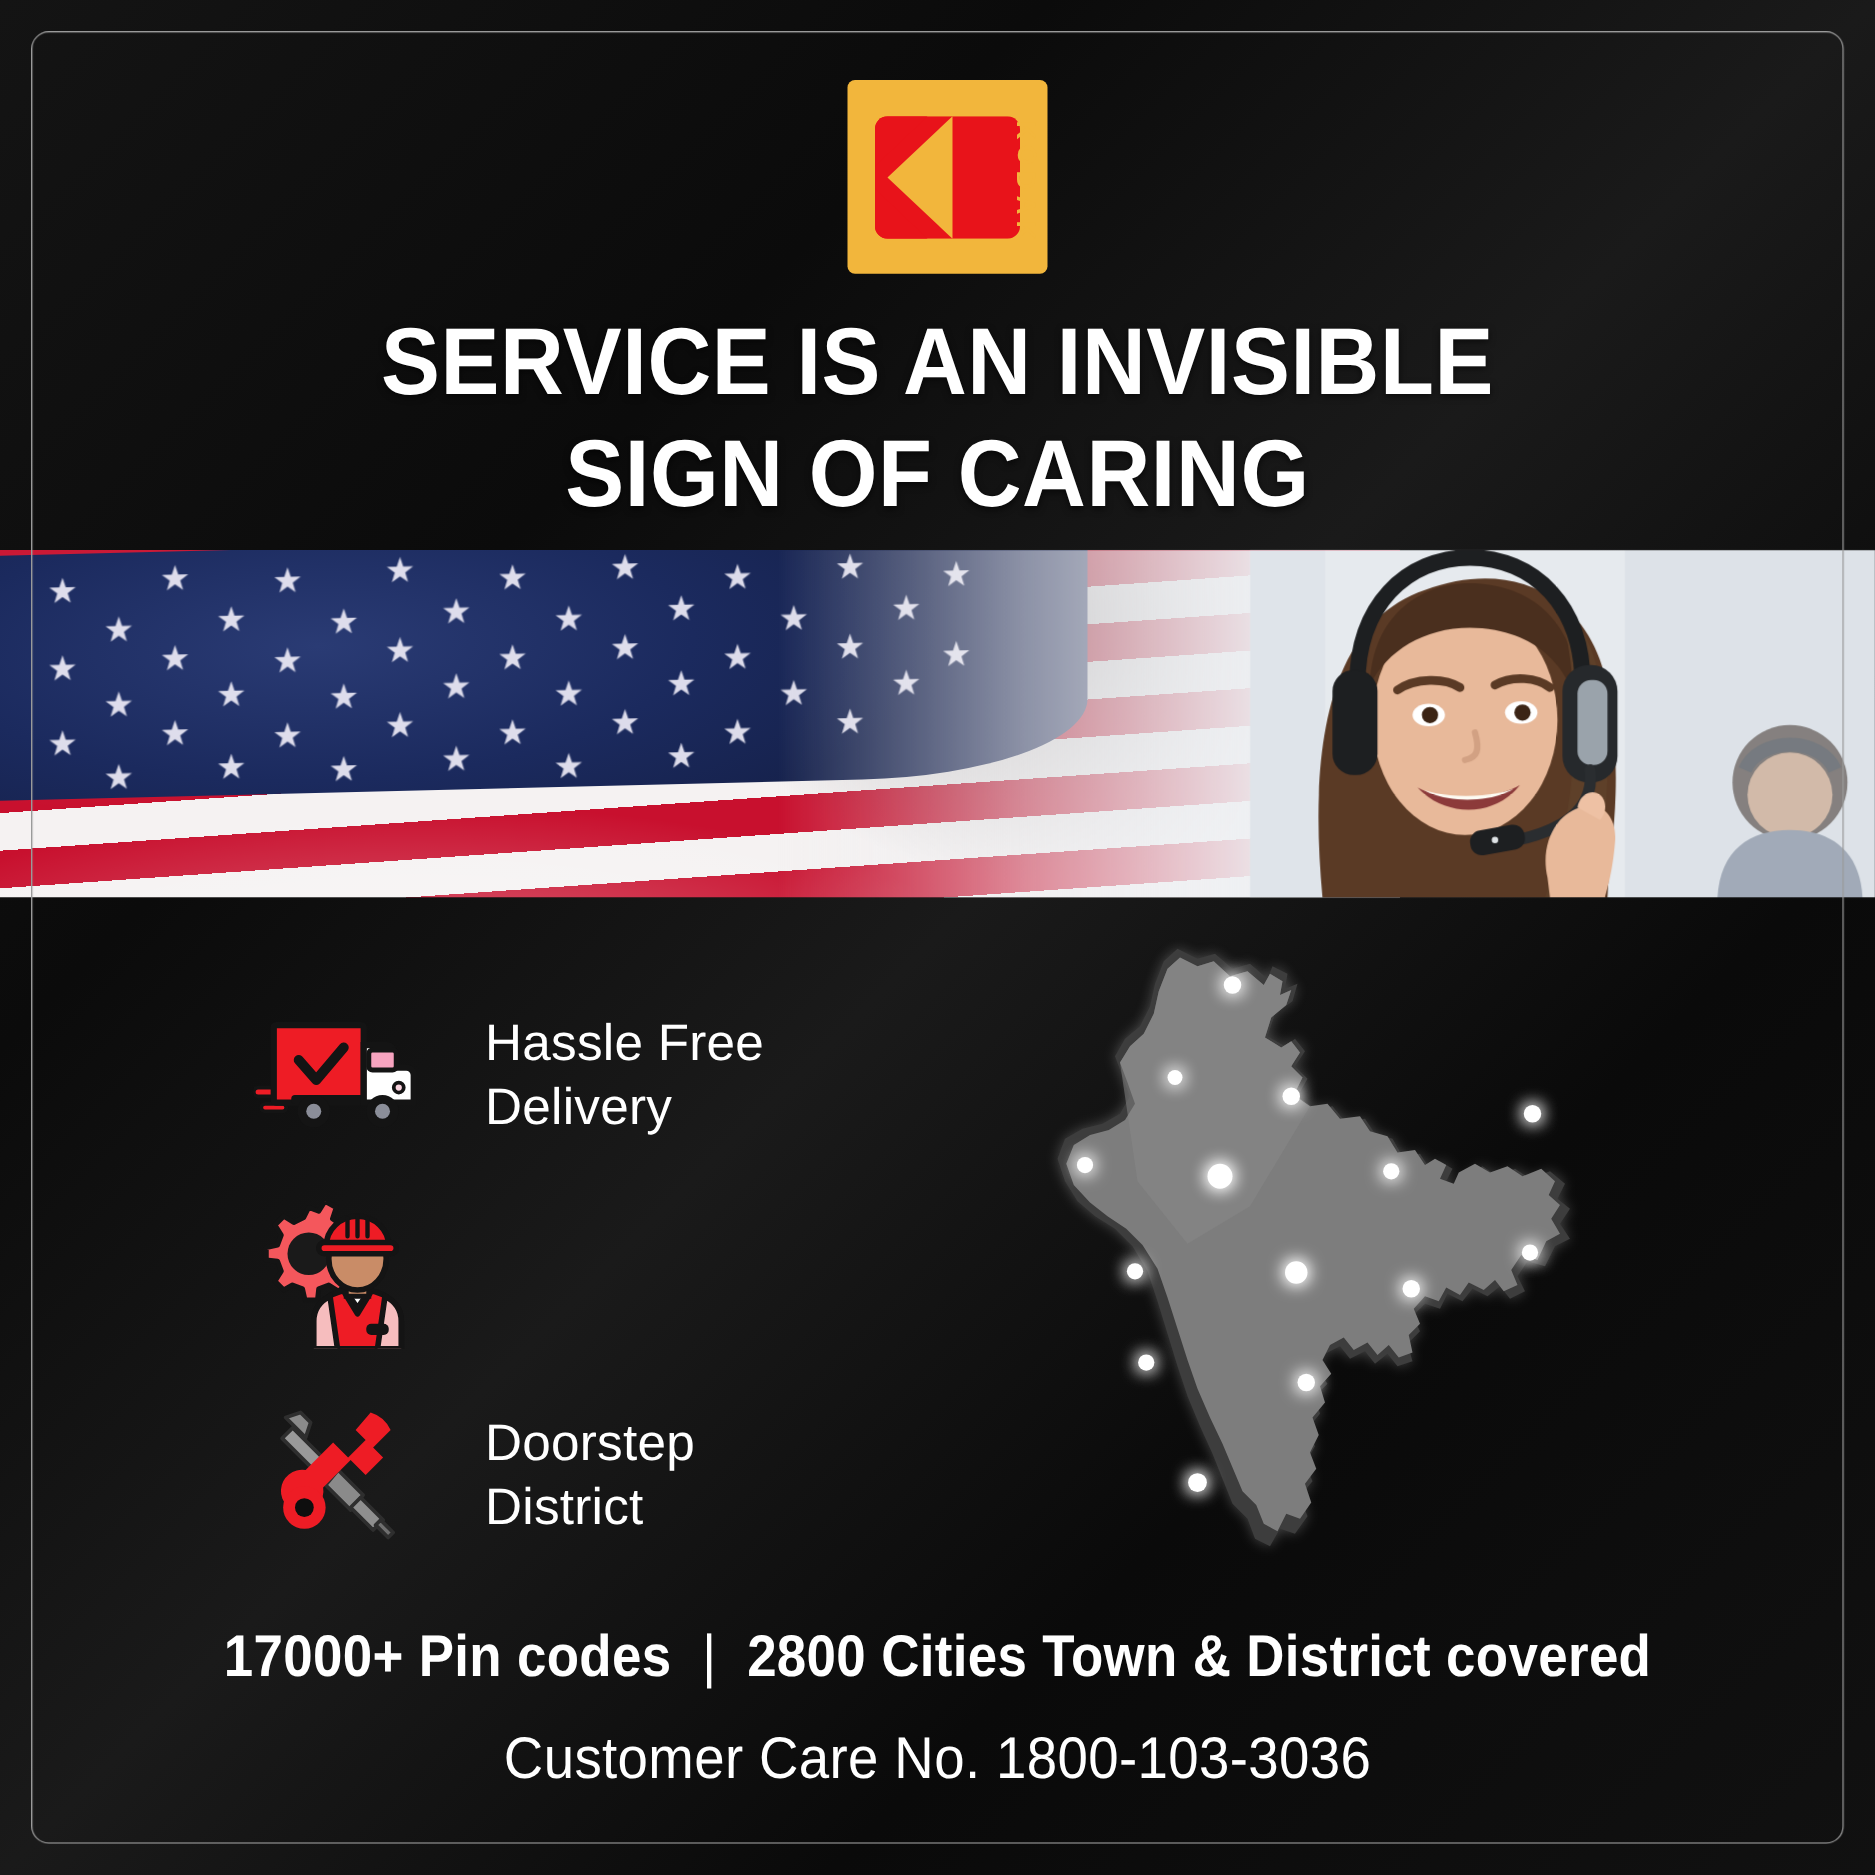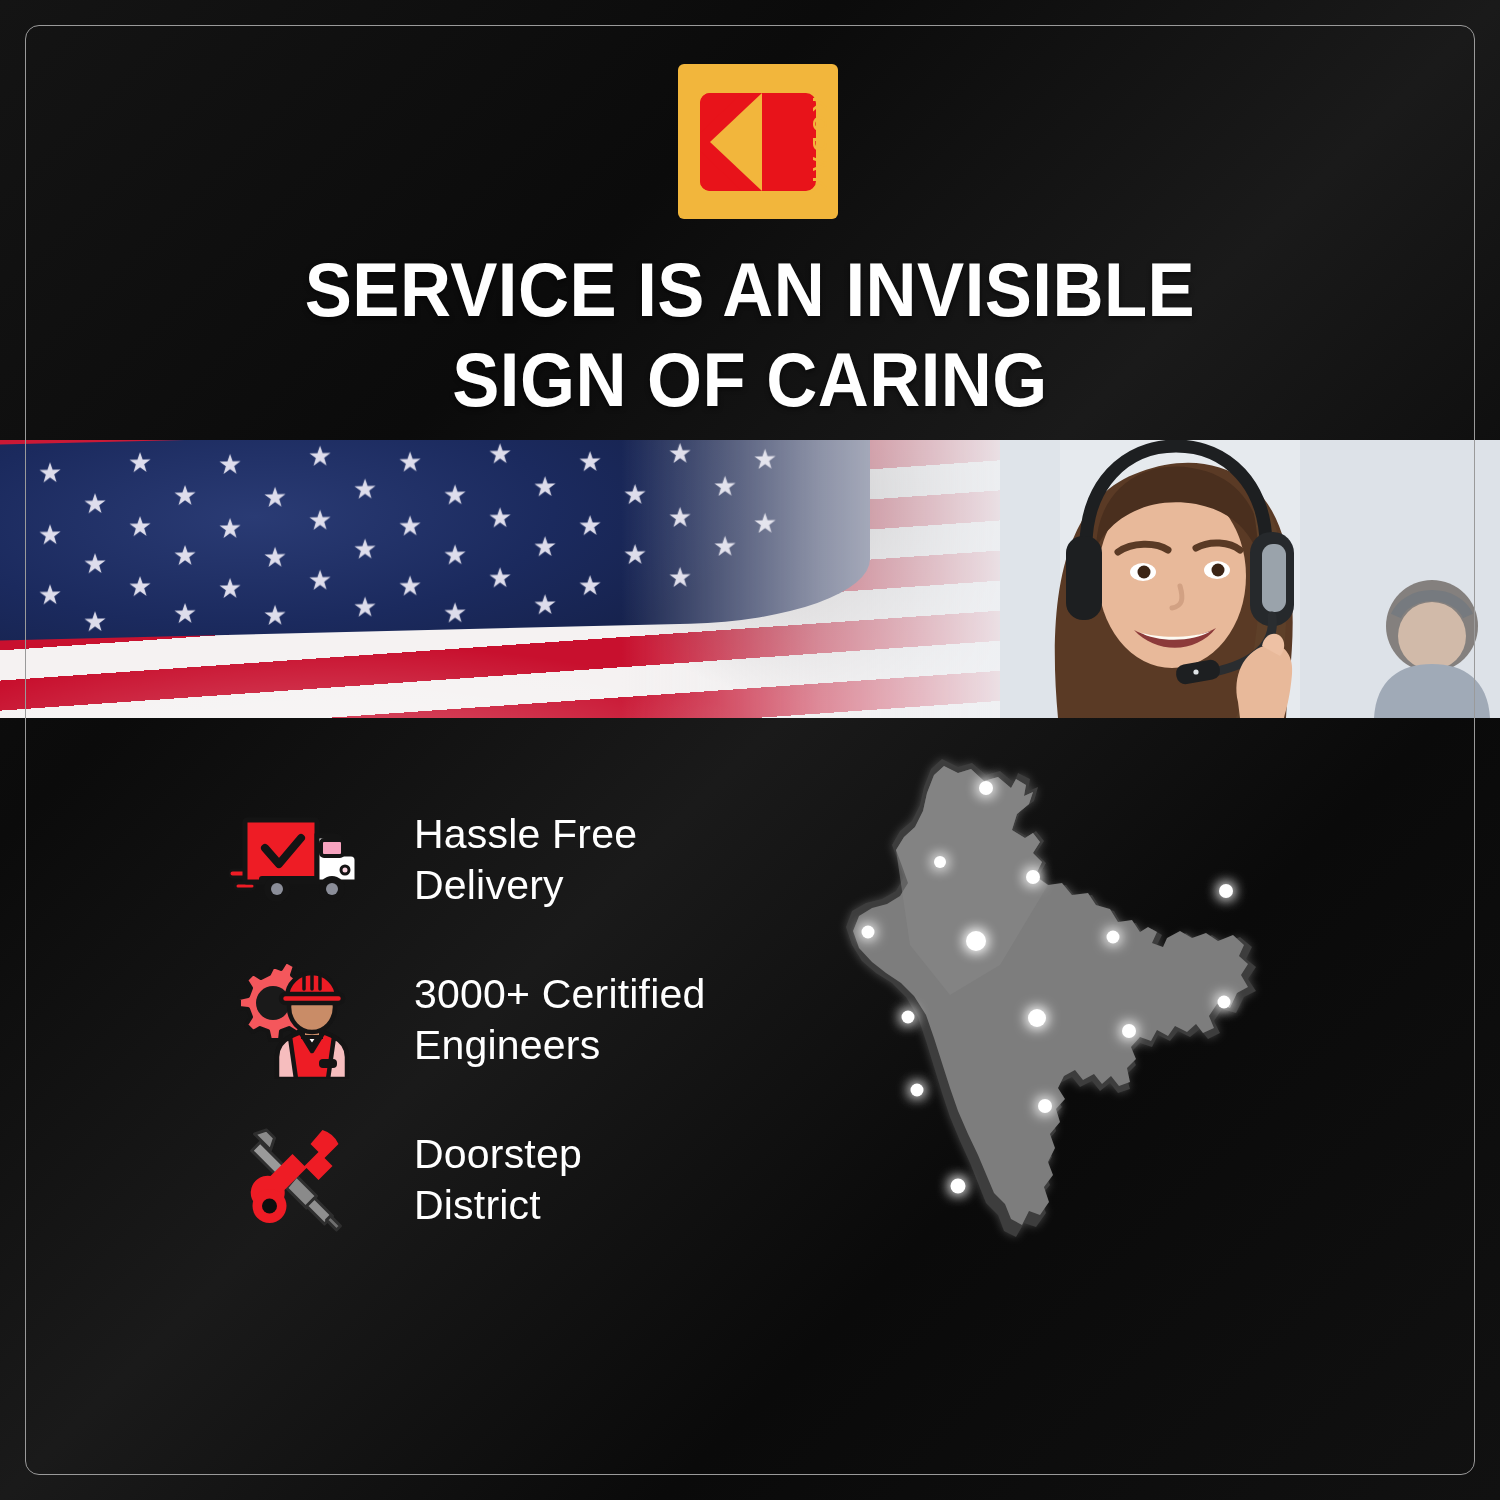--- a/index.html
+++ b/index.html
@@ -137,21 +137,21 @@
     left: 1000px; top: 0;
     width: 500px; height: 278px;
     background: linear-gradient(120deg, #e9ecf0 0%, #dfe3e8 45%, #cfd5dc 100%);
     overflow: hidden;
   }
   .agent svg { position: absolute; left: 0; top: 0; }
 
   
   .features {
     position: absolute;
-    left: 229px; top: 780px;
+    left: 203px; top: 780px;
     width: 520px;
     z-index: 12;
   }
   .feature {
     display: flex;
     align-items: center;
     height: 160px;
   }
   .feature .icon {
     width: 135px;
@@ -405,22 +405,20 @@
           <rect x="90" y="98" width="18" height="9" rx="4" fill="#141414"></rect>
 
           <rect x="74" y="56" width="18" height="20" fill="#c98c67" stroke="#141414" stroke-width="4"></rect>
           <ellipse cx="83" cy="46" rx="23" ry="25" fill="#c98c67" stroke="#141414" stroke-width="4.5"></ellipse>
 
           <path d="M58,36 a25,24 0 0 1 50,0 Z" fill="#ee1c25" stroke="#141414" stroke-width="4.5"></path>
           <rect x="52" y="33" width="62" height="9" rx="4.5" fill="#ee1c25" stroke="#141414" stroke-width="4.5"></rect>
           <path d="M75,14 v14 M83,12 v16 M91,14 v14" stroke="#141414" stroke-width="3.5" stroke-linecap="round"></path>
         </svg>
       </div>
-      <div class="label">3000+ Ceritified
-Engineers</div>
     </div>
 
     <div class="feature">
       <div class="icon">
         <svg width="135" height="112" viewBox="0 0 112 112">
 
           <g stroke="#2e2e2e" stroke-width="3" stroke-linejoin="round">
             <path d="M14,10 L26,6 L34,14 L30,26 Z" fill="#8a8a8a"></path>
             <rect x="25" y="16" width="12" height="44" transform="rotate(-45 31 38)" fill="#9a9a9a"></rect>
             <path d="M56,52 L76,72 L66,84 L46,64 Z" fill="#8a8a8a"></path>
@@ -517,14 +515,22 @@
         <circle cx="108" cy="272" r="6.5"></circle>
         <circle cx="237" cy="273" r="9"></circle>
         <circle cx="329" cy="286" r="7"></circle>
         <circle cx="117" cy="345" r="6.5"></circle>
         <circle cx="245" cy="361" r="7"></circle>
         <circle cx="158" cy="441" r="7.5"></circle>
       </g>
     </svg>
   </div>
 
+  <div class="footer">
+    <div class="stats">
+      <span>17000+ Pin codes</span>
+      <span class="sep">|</span>
+      <span>2800 Cities Town &amp; District covered</span>
+    </div>
+    <div class="care">Customer Care No. 1800-103-3036</div>
+  </div>
 
 </div>
 
 </body></html>

